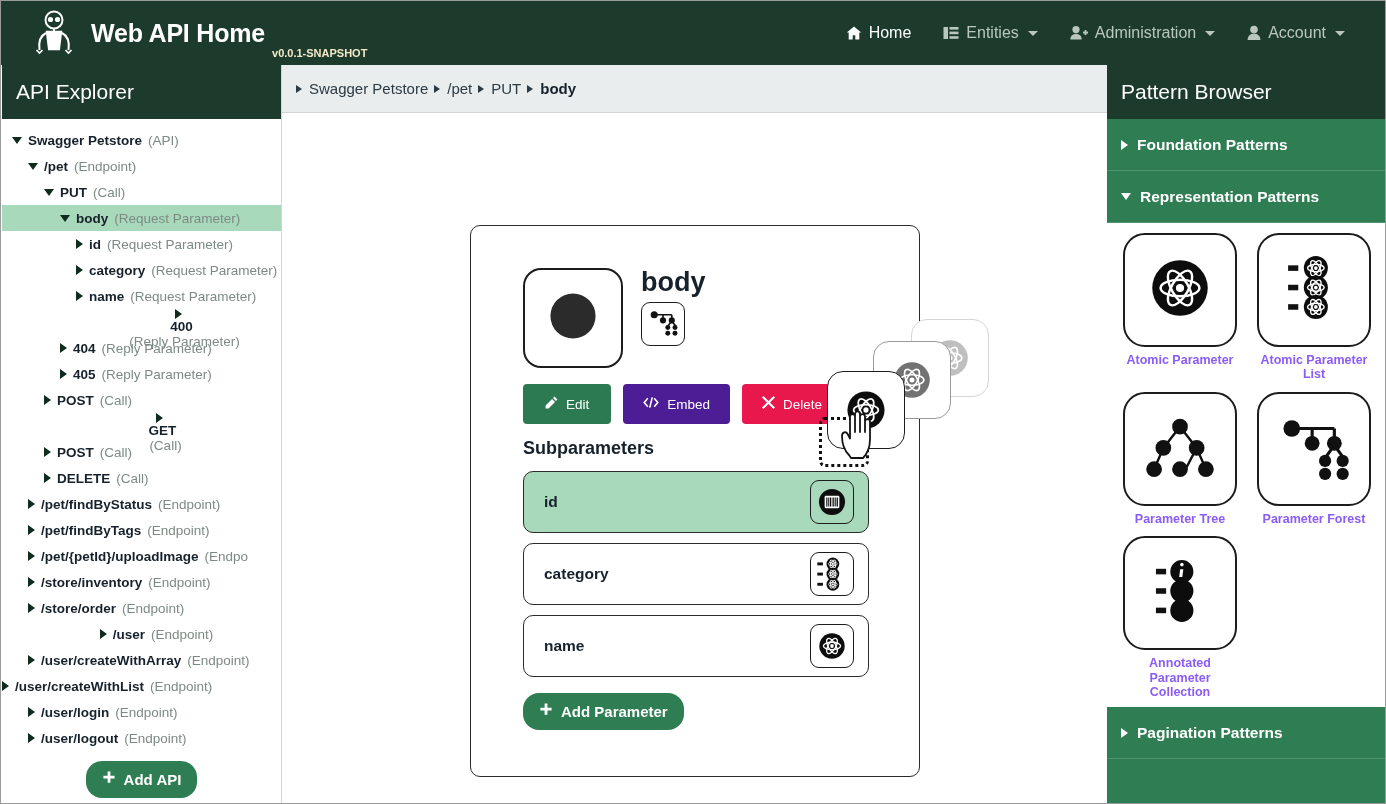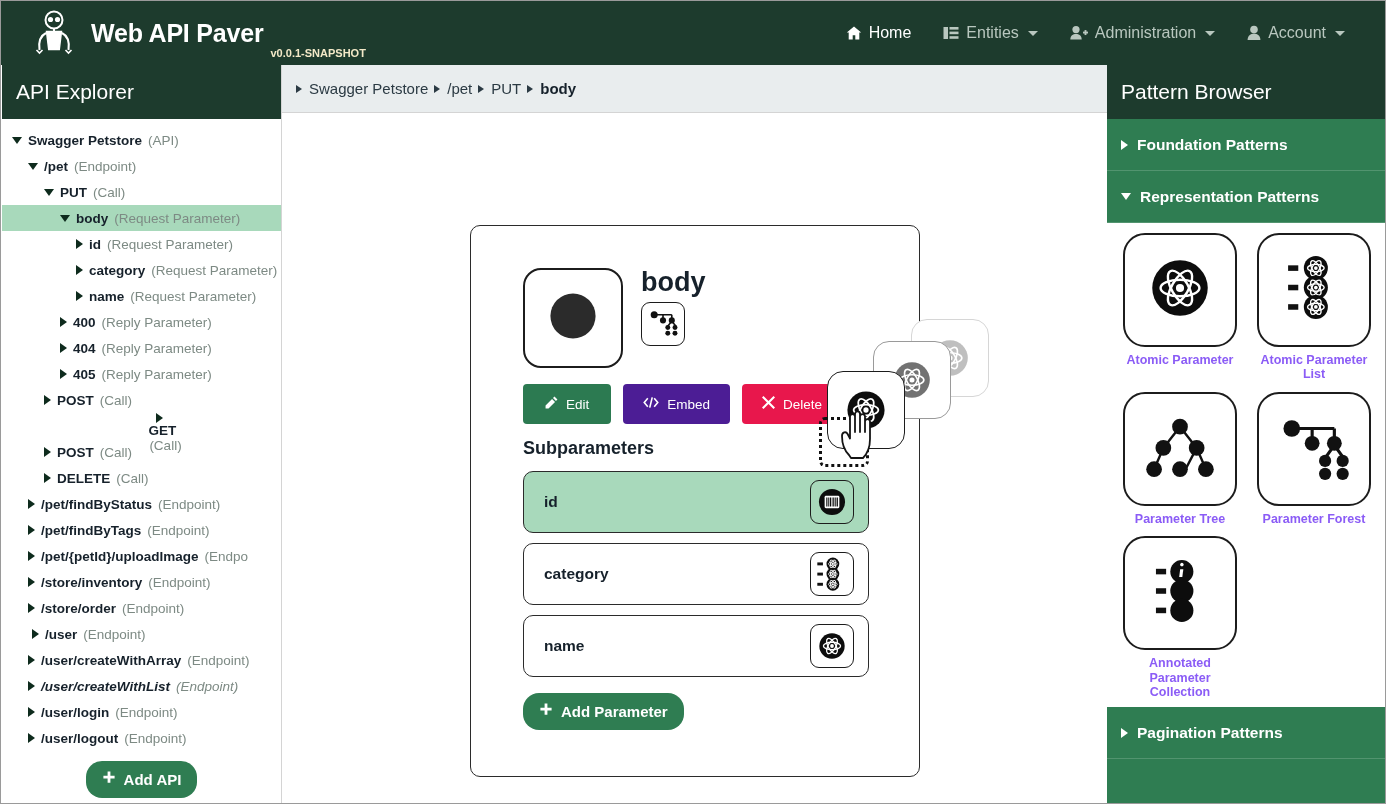--- a/index.html
+++ b/index.html
@@ -280,21 +280,21 @@
           <circle cx="19.5" cy="9.5" r="2.6" fill="#fff"></circle>
           <circle cx="26.5" cy="9.5" r="2.6" fill="#fff"></circle>
           <path d="M23 18.5 v3" stroke="#fff" stroke-width="2"></path>
           <path d="M15.5 21.5 h15 l-2.2 18 h-10.6 z" fill="#fff" stroke="#fff" stroke-width="1.4"></path>
           <path d="M15 23 C9 26 7.5 33 8.5 40" fill="none" stroke="#fff" stroke-width="2"></path>
           <path d="M31 23 C37 26 38.5 33 37.5 40" fill="none" stroke="#fff" stroke-width="2"></path>
           <path d="M5.5 40 l3 3 l3 -3" fill="none" stroke="#fff" stroke-width="1.6"></path>
           <path d="M34.5 40 l3 3 l3 -3" fill="none" stroke="#fff" stroke-width="1.6"></path>
         </svg>
       </span>
-      <span class="brand-title">Web API Paver</span>
+      <span class="brand-title">Web API Home</span>
       <span class="brand-version">v0.0.1-SNAPSHOT</span>
     </div>
 
     <div class="nav-links">
       <div class="nav-item active">
         <span class="nav-icon">
           <svg viewBox="0 0 16 16" width="16" height="16">
               <path fill="#fff" d="M8 1.5 L0.8 7.4 h1.9 V14.5 h4 V10.2 h2.6 V14.5 h4 V7.4 h1.9 Z"></path>
             </svg>
         </span>
@@ -368,21 +368,21 @@
         <div class="tree-node" style="padding-left: 74px;">
           <span class="tri"></span>
           <span class="node-label">category</span>
           <span class="node-kind">(Request Parameter)</span>
         </div>
         <div class="tree-node" style="padding-left: 74px;">
           <span class="tri"></span>
           <span class="node-label">name</span>
           <span class="node-kind">(Request Parameter)</span>
         </div>
-        <div class="tree-node" style="padding-left: 58px;">
+        <div class="tree-node" style="padding-left: 80px; flex-direction: column;">
           <span class="tri"></span>
           <span class="node-label">400</span>
           <span class="node-kind">(Reply Parameter)</span>
         </div>
         <div class="tree-node" style="padding-left: 58px;">
           <span class="tri"></span>
           <span class="node-label">404</span>
           <span class="node-kind">(Reply Parameter)</span>
         </div>
         <div class="tree-node" style="padding-left: 58px;">
@@ -428,31 +428,31 @@
         <div class="tree-node" style="padding-left: 26px;">
           <span class="tri"></span>
           <span class="node-label">/store/inventory</span>
           <span class="node-kind">(Endpoint)</span>
         </div>
         <div class="tree-node" style="padding-left: 26px;">
           <span class="tri"></span>
           <span class="node-label">/store/order</span>
           <span class="node-kind">(Endpoint)</span>
         </div>
-        <div class="tree-node" style="padding-left: 30px;">
+        <div class="tree-node" style="padding-left: 30px; justify-content: center;">
           <span class="tri"></span>
           <span class="node-label">/user</span>
           <span class="node-kind">(Endpoint)</span>
         </div>
         <div class="tree-node" style="padding-left: 26px;">
           <span class="tri"></span>
           <span class="node-label">/user/createWithArray</span>
           <span class="node-kind">(Endpoint)</span>
         </div>
-        <div class="tree-node" style="padding-left: 26px; font-style: italic;">
+        <div class="tree-node" style="">
           <span class="tri"></span>
           <span class="node-label">/user/createWithList</span>
           <span class="node-kind">(Endpoint)</span>
         </div>
         <div class="tree-node" style="padding-left: 26px;">
           <span class="tri"></span>
           <span class="node-label">/user/login</span>
           <span class="node-kind">(Endpoint)</span>
         </div>
         <div class="tree-node" style="padding-left: 26px;">

